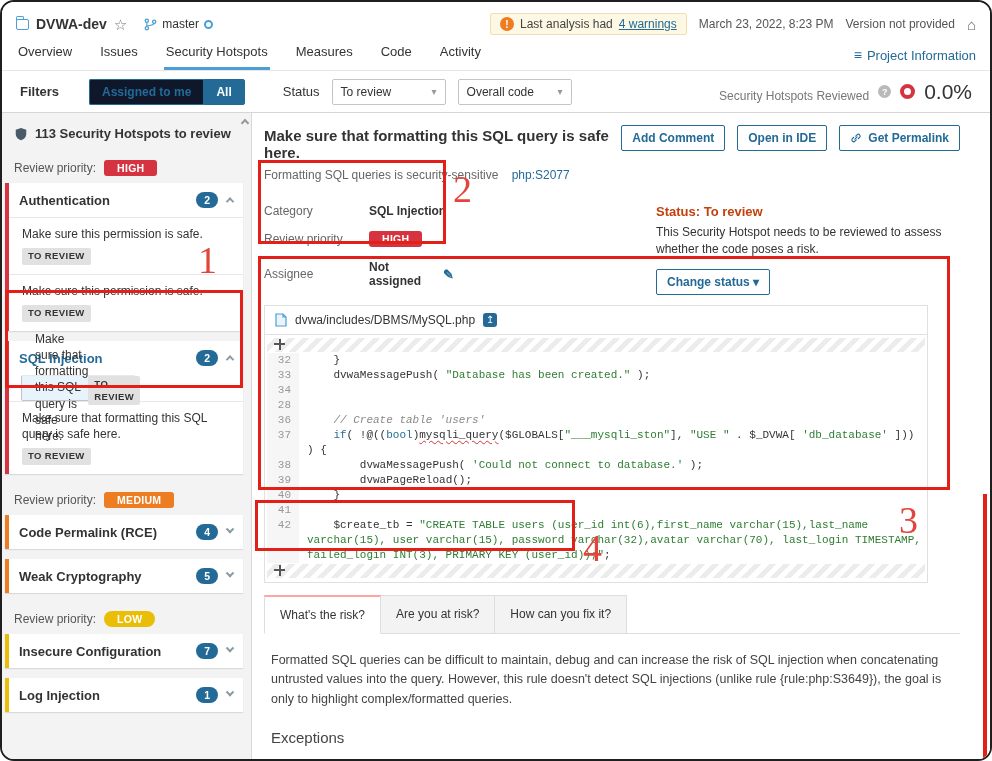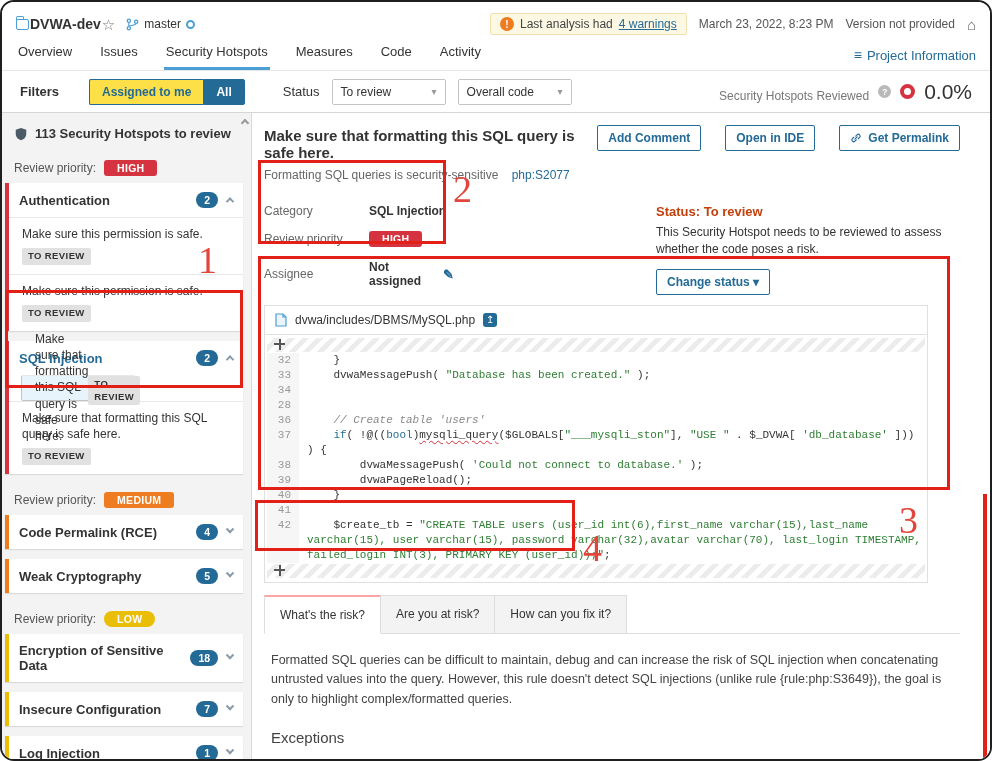--- a/index.html
+++ b/index.html
@@ -3,21 +3,21 @@
 <meta charset="utf-8">
 <style>
   * { box-sizing: border-box; margin: 0; padding: 0; }
   html,body { background:#fff; }
   body { font-family:"Liberation Sans", sans-serif; }
   .app { position:relative; width:992px; height:761px; border:2px solid #1f1f1f; border-radius:14px;
          overflow:hidden; background:#fff; display:flex; flex-direction:column; }
 
   
   .topbar { padding:9px 14px 0; border-bottom:1px solid #e6e6e6; background:#fff; }
-  .row1 { display:flex; align-items:center; gap:1px; height:26px;justify-content:center; }
+  .row1 { display:flex; align-items:center; gap:7px; height:26px;justify-content:center; }
   .proj-icon { width:13px; height:11px; border:1.5px solid #4b9fd5; border-radius:2px; position:relative; }
   .proj-icon::before { content:""; position:absolute; left:-1px; top:-4px; width:6px; height:3px; border:1.5px solid #4b9fd5; border-bottom:none; border-radius:2px 2px 0 0; }
   .proj-name { font-size:14px; font-weight:bold; color:#333; }
   .star { color:#777; font-size:15px; line-height:1; cursor:pointer; }
   .branch-wrap { display:flex; align-items:center; gap:5px; margin-left:10px; }
   .branch-name { font-size:12px; color:#333; }
   .branch-dot { width:9px; height:9px; border-radius:50%; border:2.5px solid #4b9fd5; display:inline-block; }
   .r1-right { margin-left:auto; display:flex; align-items:center; gap:12px; }
   .chip { display:flex; align-items:center; gap:6px; background:#fcf8e3; border:1px solid #eee0b0; padding:3px 9px; border-radius:2px; font-size:12px; color:#444; }
   .warn-dot { width:14px; height:14px; border-radius:50%; background:#ed7d20; color:#fff; font-size:10px; font-weight:bold; display:flex; align-items:center; justify-content:center; flex:0 0 auto; }
@@ -27,21 +27,21 @@
   .row2 { display:flex; align-items:flex-end; margin-top:5px; }
   .navtab { font-size:13px; color:#333; padding:2px 2px 8px; margin-right:24px; cursor:pointer; border-bottom:3px solid transparent; }
   .navtab.active { border-bottom-color:#4b9fd5; }
   .proj-info { margin-left:auto; display:flex; align-items:center; gap:5px; color:#236a97; font-size:13px; padding-bottom:7px; cursor:pointer; }
   .list-ico { font-weight:bold; font-size:14px; }
 
   
   .filterbar { display:flex; align-items:center; height:42px; padding:0 18px; border-bottom:1px solid #d6d6d6; background:#fff; flex:0 0 auto; }
   .f-label { font-size:13px; font-weight:bold; color:#333; }
   .tgl { display:flex; margin-left:30px; }
-  .tgl-btn { font-size:12px; font-weight:bold; padding:5px 12px; border:1px solid #236a97; color:#236a97; background:#fde047; cursor:pointer; }
+  .tgl-btn { font-size:12px; font-weight:bold; padding:5px 12px; border:1px solid #236a97; color:#236a97; background:#0f172a; cursor:pointer; }
   .tgl-btn.first { border-radius:2px 0 0 2px; border-right:none; }
   .tgl-btn.on { background:#236a97; color:#fff; border-radius:0 2px 2px 0; }
   .st-label { font-size:13px; color:#333; margin-left:38px; }
   .sel { display:flex; align-items:center; justify-content:space-between; width:114px; height:26px; border:1px solid #c4c4c4; border-radius:2px; padding:0 8px; font-size:12px; color:#333; background:#fff; margin-left:12px; cursor:pointer; }
   .sel .caret { color:#999; font-size:10px; }
   .reviewed { margin-left:auto; display:flex; align-items:center; gap:9px; }
   .rv-label { font-size:12px; color:#777;margin-top:8px; }
   .help { width:13px; height:13px; border-radius:50%; background:#b9b9b9; color:#fff; font-size:9px; font-weight:bold; display:inline-flex; align-items:center; justify-content:center; }
   .donut { width:15px; height:15px; border:4.5px solid #d4333f; border-radius:50%; }
   .rv-val { font-size:21px; color:#333; }
@@ -65,21 +65,21 @@
   .hs-item.sel { background:#e8f4fb; }
   .toreview { display:inline-block; margin-top:6px; background:#e1e1e1; color:#333; font-size:9.5px; font-weight:bold; padding:2px 6px; border-radius:2px; letter-spacing:.4px; }
   .sb-up { position:absolute; right:3px; top:7px; width:6px; height:6px; border-left:2px solid #999; border-top:2px solid #999; transform:rotate(45deg); cursor:pointer; }
 
   
   .main { flex:1; background:#fff; padding:12px 30px 0 12px; position:relative; overflow:hidden; }
   .main-head { display:flex; justify-content:space-between; align-items:flex-start; }
   .hs-title { font-size:15px; font-weight:bold; color:#333; margin-top:2px; }
   .subline { margin-top:7px; font-size:12px; color:#666; }
   .rule-link { color:#236a97; margin-left:10px; cursor:pointer; }
-  .btn-row { display:flex; gap:24px; }
+  .btn-row { display:flex; gap:12px; }
   .btn { display:inline-flex; align-items:center; gap:6px; border:1px solid #236a97; color:#236a97; background:#fff; font-size:12px; font-weight:bold; padding:5px 10px; border-radius:2px; cursor:pointer; font-family:inherit; white-space:nowrap; }
   .meta-row { display:flex; margin-top:22px; }
   .meta { width:392px; flex:0 0 392px; }
   .meta-grid { display:grid; grid-template-columns:105px auto; row-gap:13px; font-size:12px; align-items:center; width:190px; }
   .meta-label { color:#666; }
   .meta-val { font-weight:bold; color:#333; display:flex; align-items:center; gap:7px; }
   .pencil { color:#236a97; font-size:13px; cursor:pointer; }
   .status-title { font-size:13px; font-weight:bold; color:#c2410c; }
   .status-desc { font-size:12px; color:#333; line-height:1.45; margin:5px 0 10px; max-width:335px; }
   .code-panel { width:664px; border:1px solid #e0e0e0; margin-top:10px; background:#fff; }
@@ -243,27 +243,20 @@
         </div>
       </div>
 
       <div class="prio">
         <span>Review priority:</span>
         <span class="badge bg-low">LOW</span>
       </div>
 
       <div class="cat-card bl-low">
         <div class="cat-head">
-          <span>Encryption of Sensitive Data</span>
-          <span class="pill">18</span>
-          <span class="chev down"></span>
-        </div>
-      </div>
-      <div class="cat-card bl-low">
-        <div class="cat-head">
           <span>Insecure Configuration</span>
           <span class="pill">7</span>
           <span class="chev down"></span>
         </div>
       </div>
       <div class="cat-card bl-low">
         <div class="cat-head">
           <span>Log Injection</span>
           <span class="pill">1</span>
           <span class="chev down"></span>

